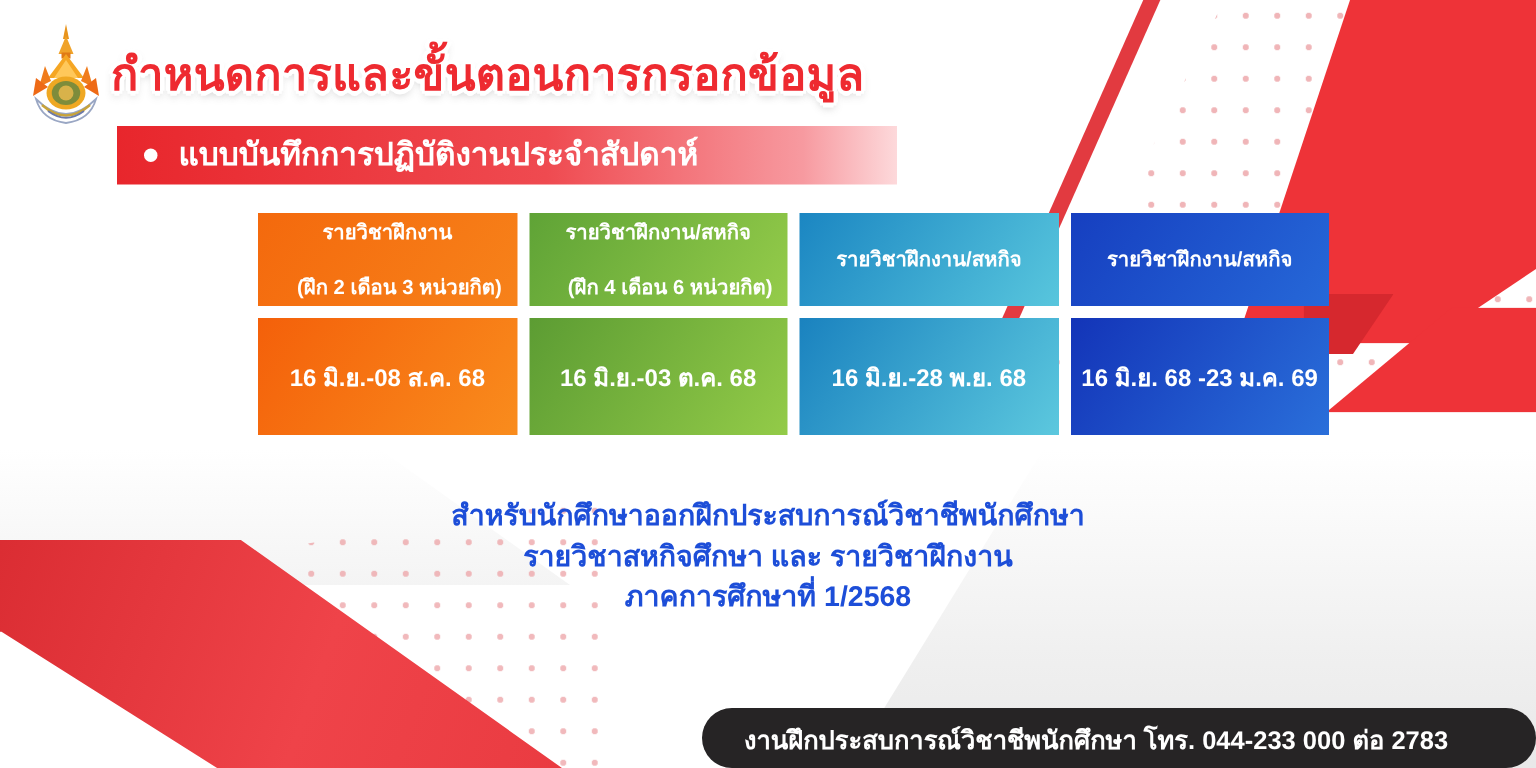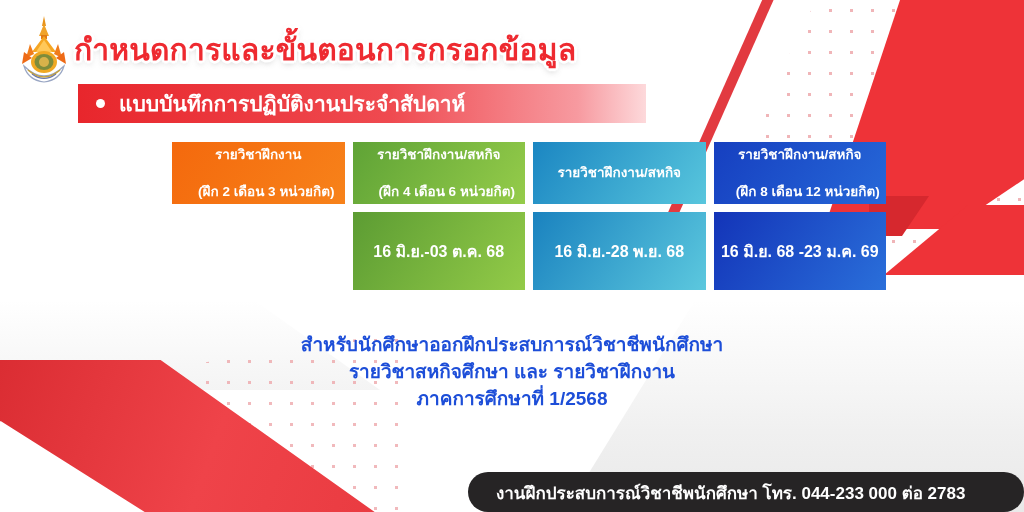--- a/index.html
+++ b/index.html
@@ -95,21 +95,21 @@
       -2px -2px 0 #fff,  2px -2px 0 #fff,
       -2px  2px 0 #fff,  2px  2px 0 #fff,
       -3px  0   0 #fff,  3px  0   0 #fff,
        0   -3px 0 #fff,  0    3px 0 #fff,
        0 3px 6px rgba(120,120,120,.45);
   }
 
   
   .banner {
     position:absolute; left:78px; top:84px;
-    width:568px; height:39px;
+    width:520px; height:39px;
     background:linear-gradient(90deg,#e8262c 0%, #ef4a50 55%, #f79aa0 88%, #fdd9db 100%);
     display:flex; align-items:center;
   }
   .banner .bullet {
     width:9px; height:9px; border-radius:50%;
     background:#ffffff; margin-left:18px; margin-right:14px;
     flex:none;
   }
   .banner .btext {
     color:#ffffff; font-size:21px; font-weight:bold;
@@ -222,41 +222,41 @@
     <span class="btext">แบบบันทึกการปฏิบัติงานประจำสัปดาห์</span>
   </div>
 
   <div class="table">
 
     <div class="col">
       <div class="head c-orange-h">
         <span class="l1">รายวิชาฝึกงาน</span>
         <span class="l2">(ฝึก 2 เดือน 3 หน่วยกิต)</span>
       </div>
+      <div class="cell c-orange-b">16 มิ.ย.-08 ส.ค. 68</div>
     </div>
 
     <div class="col">
       <div class="head c-green-h">
         <span class="l1">รายวิชาฝึกงาน/สหกิจ</span>
         <span class="l2">(ฝึก 4 เดือน 6 หน่วยกิต)</span>
       </div>
       <div class="cell c-green-b">16 มิ.ย.-03 ต.ค. 68</div>
     </div>
 
     <div class="col">
       <div class="head c-cyan-h">
         <span class="l1">รายวิชาฝึกงาน/สหกิจ</span>
       </div>
       <div class="cell c-cyan-b">16 มิ.ย.-28 พ.ย. 68</div>
     </div>
 
     <div class="col">
       <div class="head c-blue-h">
         <span class="l1">รายวิชาฝึกงาน/สหกิจ</span>
-        <span class="l2">(ฝึก 8 เดือน 12 หน่วยกิต)</span>
       </div>
       <div class="cell c-blue-b">16 มิ.ย. 68 -23 ม.ค. 69</div>
     </div>
 
   </div>
 
   <div class="caption">
     <div>สำหรับนักศึกษาออกฝึกประสบการณ์วิชาชีพนักศึกษา</div>
     <div>รายวิชาสหกิจศึกษา และ รายวิชาฝึกงาน</div>
     <div>ภาคการศึกษาที่ 1/2568</div>

